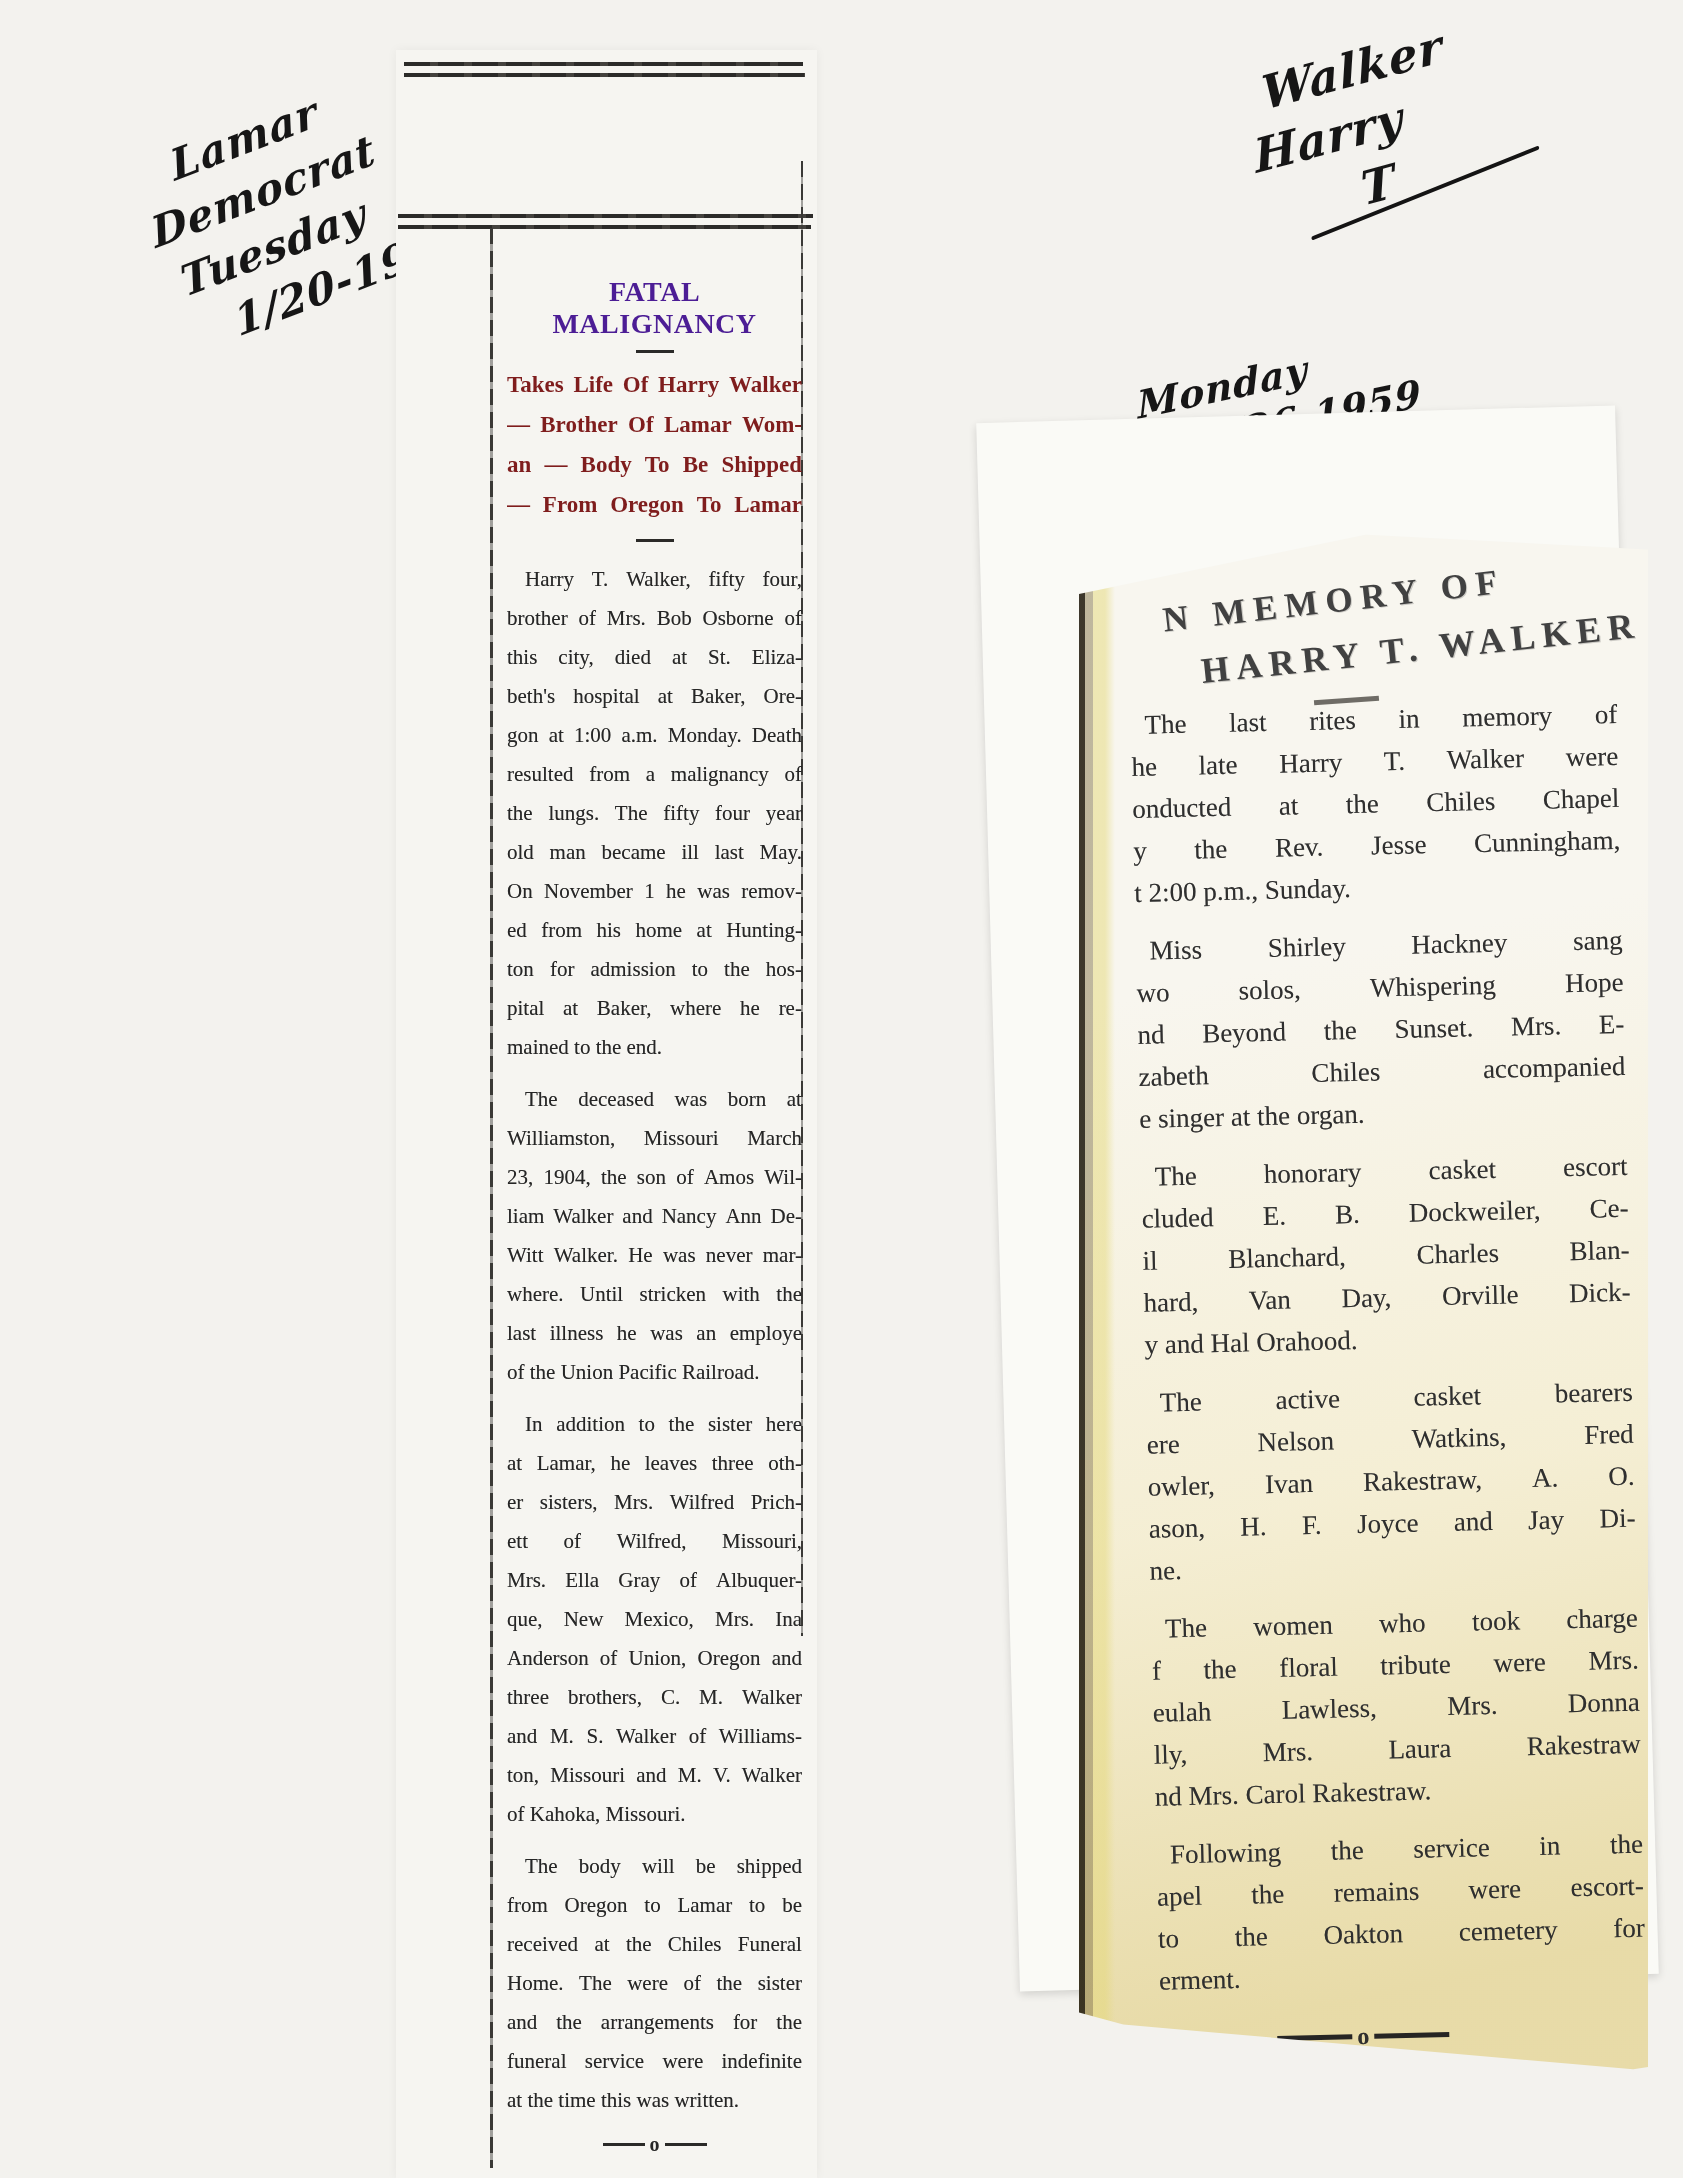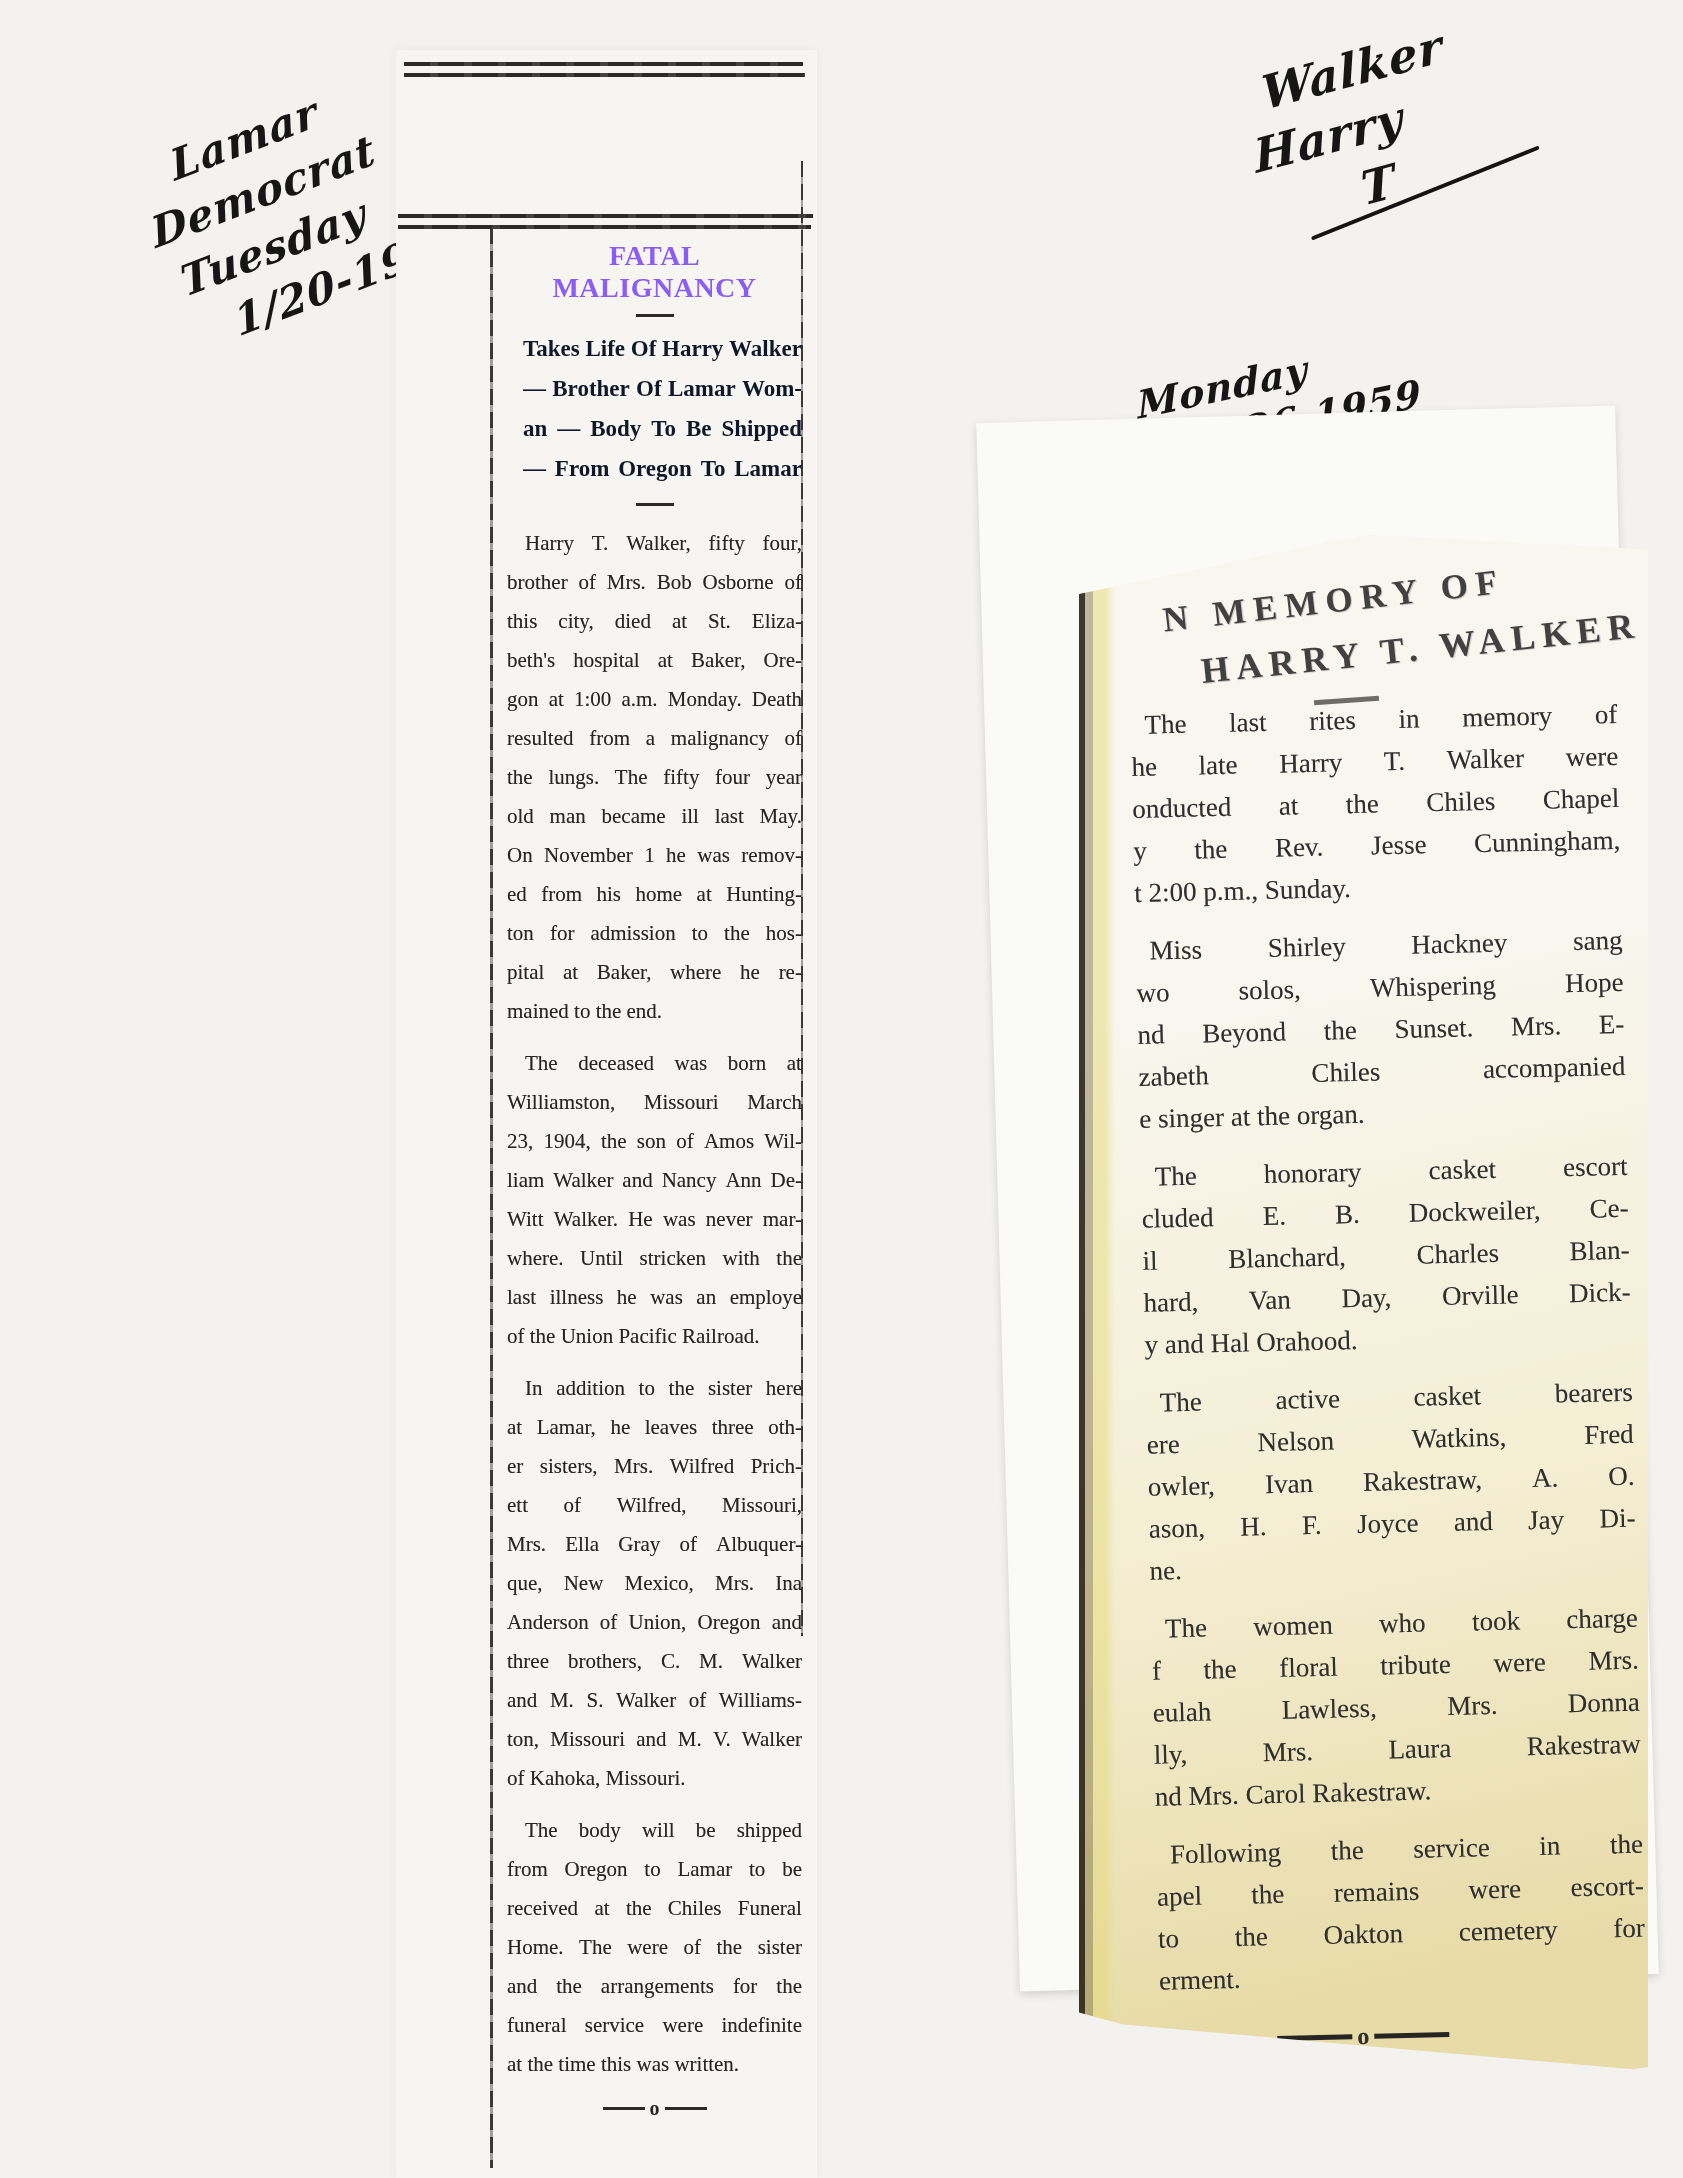--- a/index.html
+++ b/index.html
@@ -40,25 +40,25 @@
   .hrule.rough{background:repeating-linear-gradient(90deg,#2c2b29 0 26px,#44423e 26px 34px);}
   .r-a1{left:8px;right:14px;top:12px;}
   .r-a2{left:8px;right:12px;top:23px;}
   .r-b1{left:2px;right:4px;top:164px;}
   .r-b2{left:2px;right:6px;top:175px;}
   .vrule{position:absolute;width:3px;background:repeating-linear-gradient(180deg,#3a3936 0 16px,rgba(58,57,54,.45) 16px 23px);}
   .v-left{left:94px;top:178px;height:1940px;}
   .v-right{left:405px;top:111px;height:1475px;width:2px;}
   .lc-content{position:absolute;left:111px;top:190px;width:295px;color:#262626;}
   .lc-headline{
-    font-size:28px;font-weight:700;text-align:center;letter-spacing:0.5px;color:#8b5cf6;
+    font-size:28px;font-weight:700;text-align:center;letter-spacing:0.5px;color:#4c1d95;margin-top:36px;
   }
   .sdiv{width:38px;height:3px;background:#2b2a28;margin:10px auto 12px auto;}
   .sdiv2{margin:14px auto 18px auto;}
-  .lc-subhead{font-size:23px;font-weight:700;line-height:40px;color:#0f172a;margin-left:16px;}
+  .lc-subhead{font-size:23px;font-weight:700;line-height:40px;color:#7f1d1d;}
   .lc-subhead .line{overflow:hidden;}
   .lc-body{font-size:21px;line-height:39px;text-shadow:0 0 0.5px rgba(40,40,40,.4);}
   .para{margin-bottom:13px;}
   .line.just{display:flex;justify-content:space-between;overflow:hidden;}
   .line.just span{white-space:pre;}
   .line.indent{padding-left:18px;}
   .end-div{display:flex;align-items:center;justify-content:center;gap:5px;margin-top:10px;font-size:20px;font-weight:700;}
   .end-div::before,.end-div::after{content:"";width:42px;height:3px;background:#2b2a28;}
 
   

